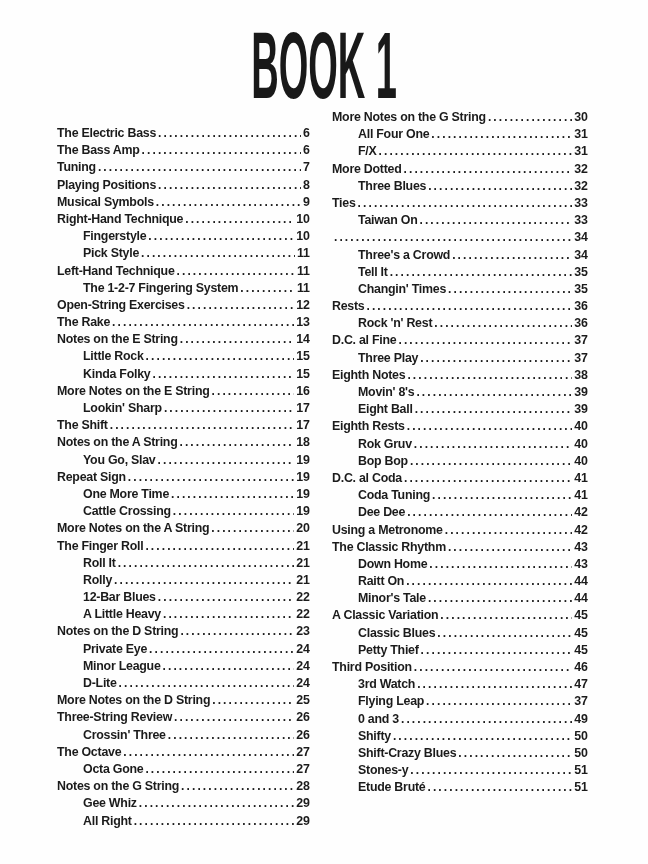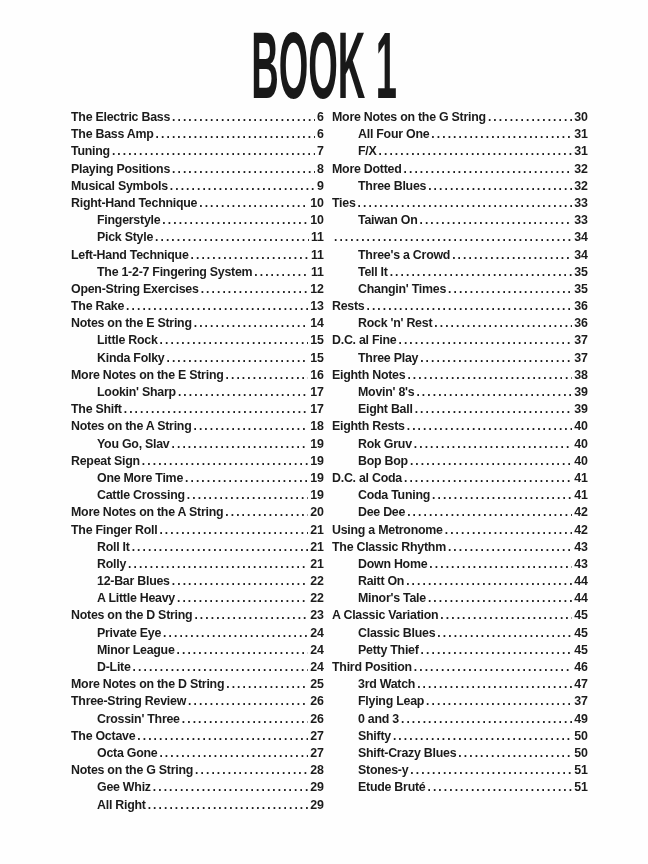--- a/index.html
+++ b/index.html
@@ -33,21 +33,21 @@
     transform: scaleX(0.40);
     transform-origin: 50% 100%;
     color: #191919;
   }
   .toc {
     position: absolute;
     top: 110px; left: 55px;
     width: 533px;
   }
   .col { position: absolute; top: 0; }
-  .col-left  { left: 16px;     width: 253px; }
+  .col-left  { left: 2px;     width: 253px; margin-top: 16px; }
   .col-right { left: 277px; width: 256px; }
   .row {
     display: flex;
     align-items: baseline;
     height: 17.2px;
     font-size: 12.4px;
     font-weight: 700;
     letter-spacing: -0.25px;
     color: #1b1b1b;
   }

